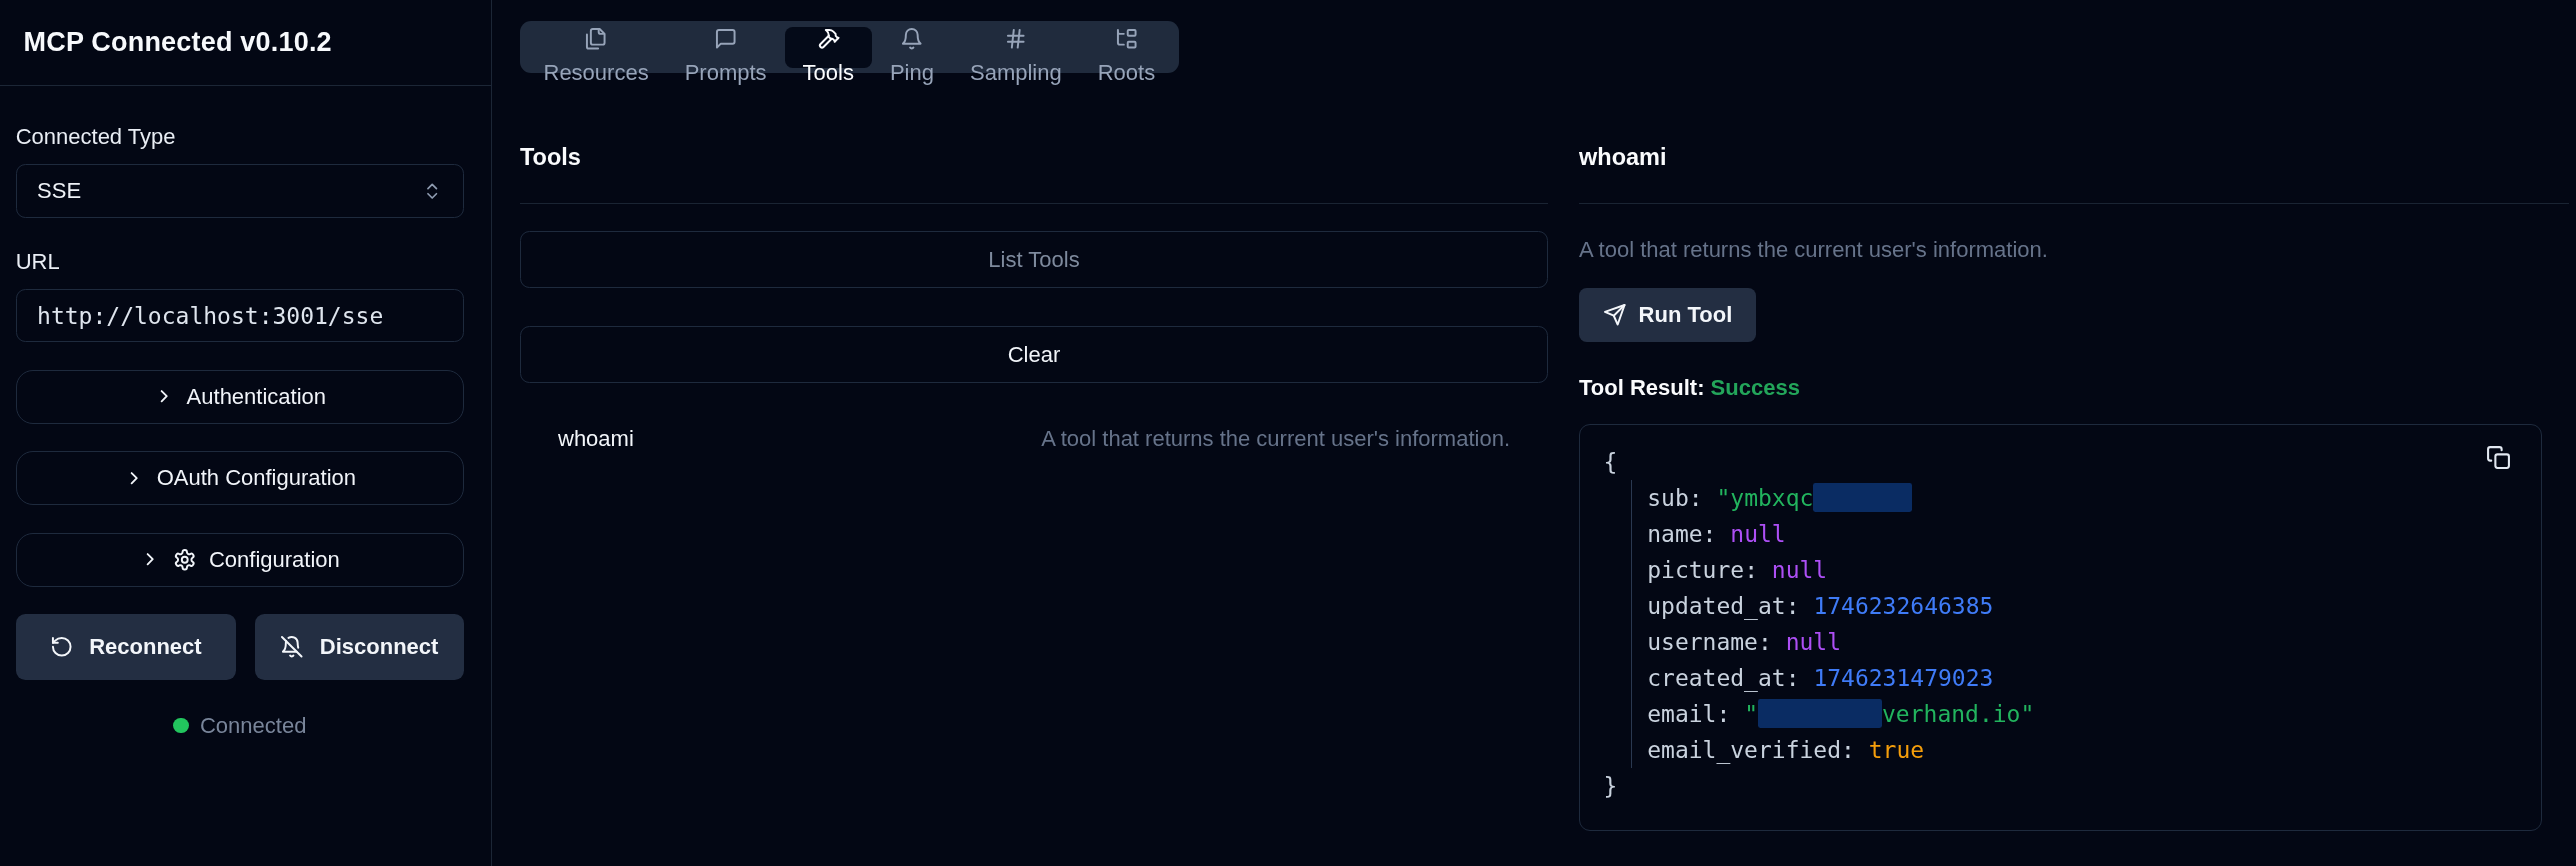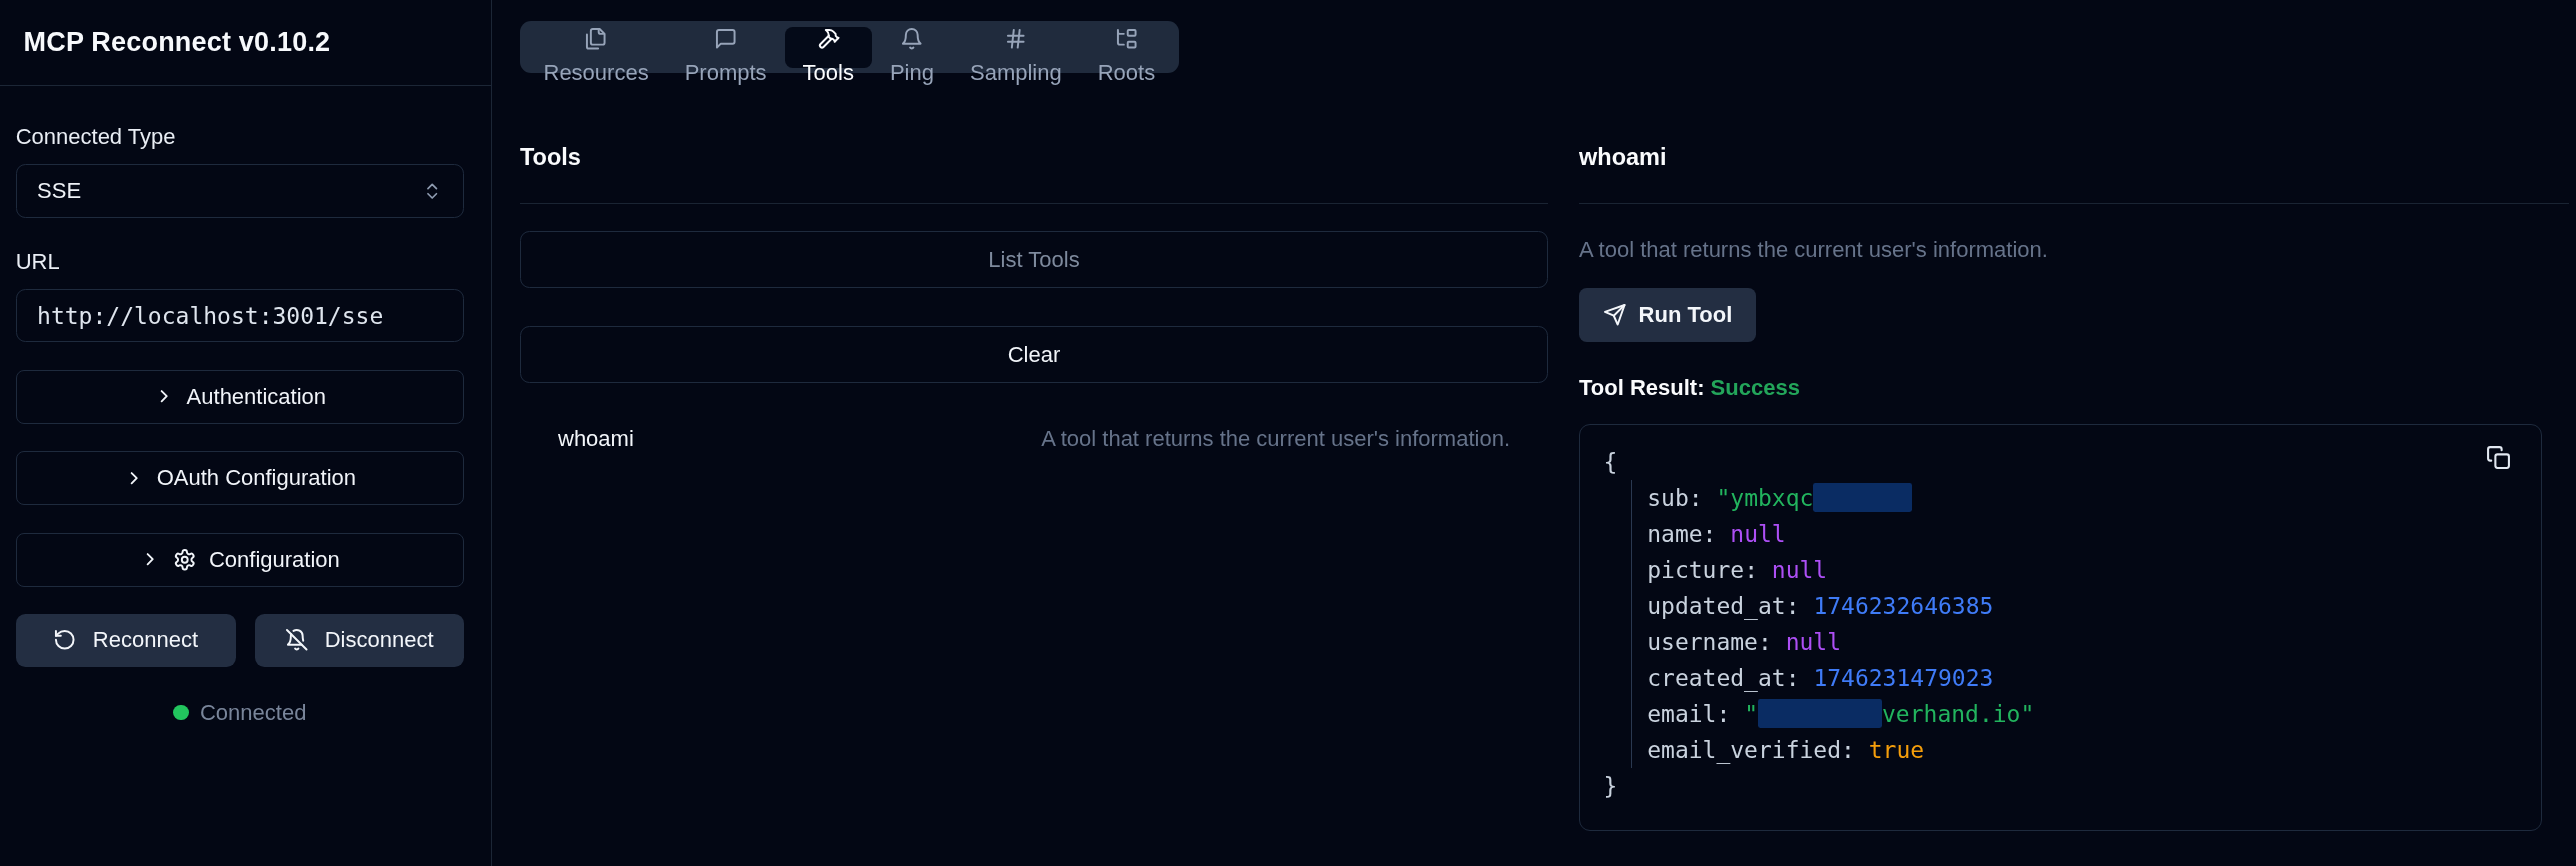--- a/index.html
+++ b/index.html
@@ -37,29 +37,29 @@
   }
   .url-group { margin-top: 31px; }
   .url-input {
     height: 53px;
     font-family: "DejaVu Sans Mono", monospace; font-size: 23px; color: #dfe5ee;
     outline: none;
   }
   .chevrons-ud { color: #8e9bb0; }
   .expander-btn {
     margin-top: 27.5px; width: 100%; height: 54px;
-    border: 1.6px solid #1e2a3d; border-radius: 8px; background: transparent;
+    border: 1.6px solid #1e2a3d; border-radius: 17px; background: transparent;
     color: #f1f4f9; font-size: 22px; font-weight: 500;
     display: flex; align-items: center; justify-content: center; gap: 12.6px;
     cursor: pointer; font-family: inherit;
   }
   .btn-row { margin-top: 27px; display: flex; gap: 19px; }
   .solid-btn {
-    height: 53px; background: #232e42; border: none; border-radius: 9.4px;
-    color: #f3f6fa; font-size: 22px; font-weight: 400; font-family: inherit;
+    height: 66px; background: #232e42; border: none; border-radius: 9.4px;
+    color: #f3f6fa; font-size: 22px; font-weight: 700; font-family: inherit;
     display: flex; align-items: center; justify-content: center; gap: 16px;
     cursor: pointer;
   }
   .reconnect-btn { flex: 0 0 220px; }
   .disconnect-btn { flex: 1; }
   .status-row {
     margin-top: 33px; display: flex; align-items: center; justify-content: center; gap: 11px;
   }
   .status-dot { width: 15.7px; height: 15.7px; border-radius: 50%; }
   .status-text { color: #79859a; font-size: 22px; }
@@ -136,21 +136,21 @@
     vertical-align: -6.3px;
   }
   .redact-sub { width: 99px; }
   .redact-email { width: 124px; }
 </style>
 </head>
 <body>
 
 <aside class="sidebar">
   <div class="sidebar-header">
-    <div class="app-title">MCP Reconnect v0.10.2</div>
+    <div class="app-title">MCP Connected v0.10.2</div>
   </div>
   <div class="sidebar-body">
 
     <div class="field-label">Connected Type</div>
     <div class="select-box">
       <span>SSE</span>
       <span class="chevrons-ud">
         <svg width="20.4" height="20.4" viewBox="0 0 24 24" fill="none" stroke="currentColor" stroke-width="2" stroke-linecap="round" stroke-linejoin="round">
             <path d="m7 15 5 5 5-5"></path>
             <path d="m7 9 5-5 5 5"></path>

